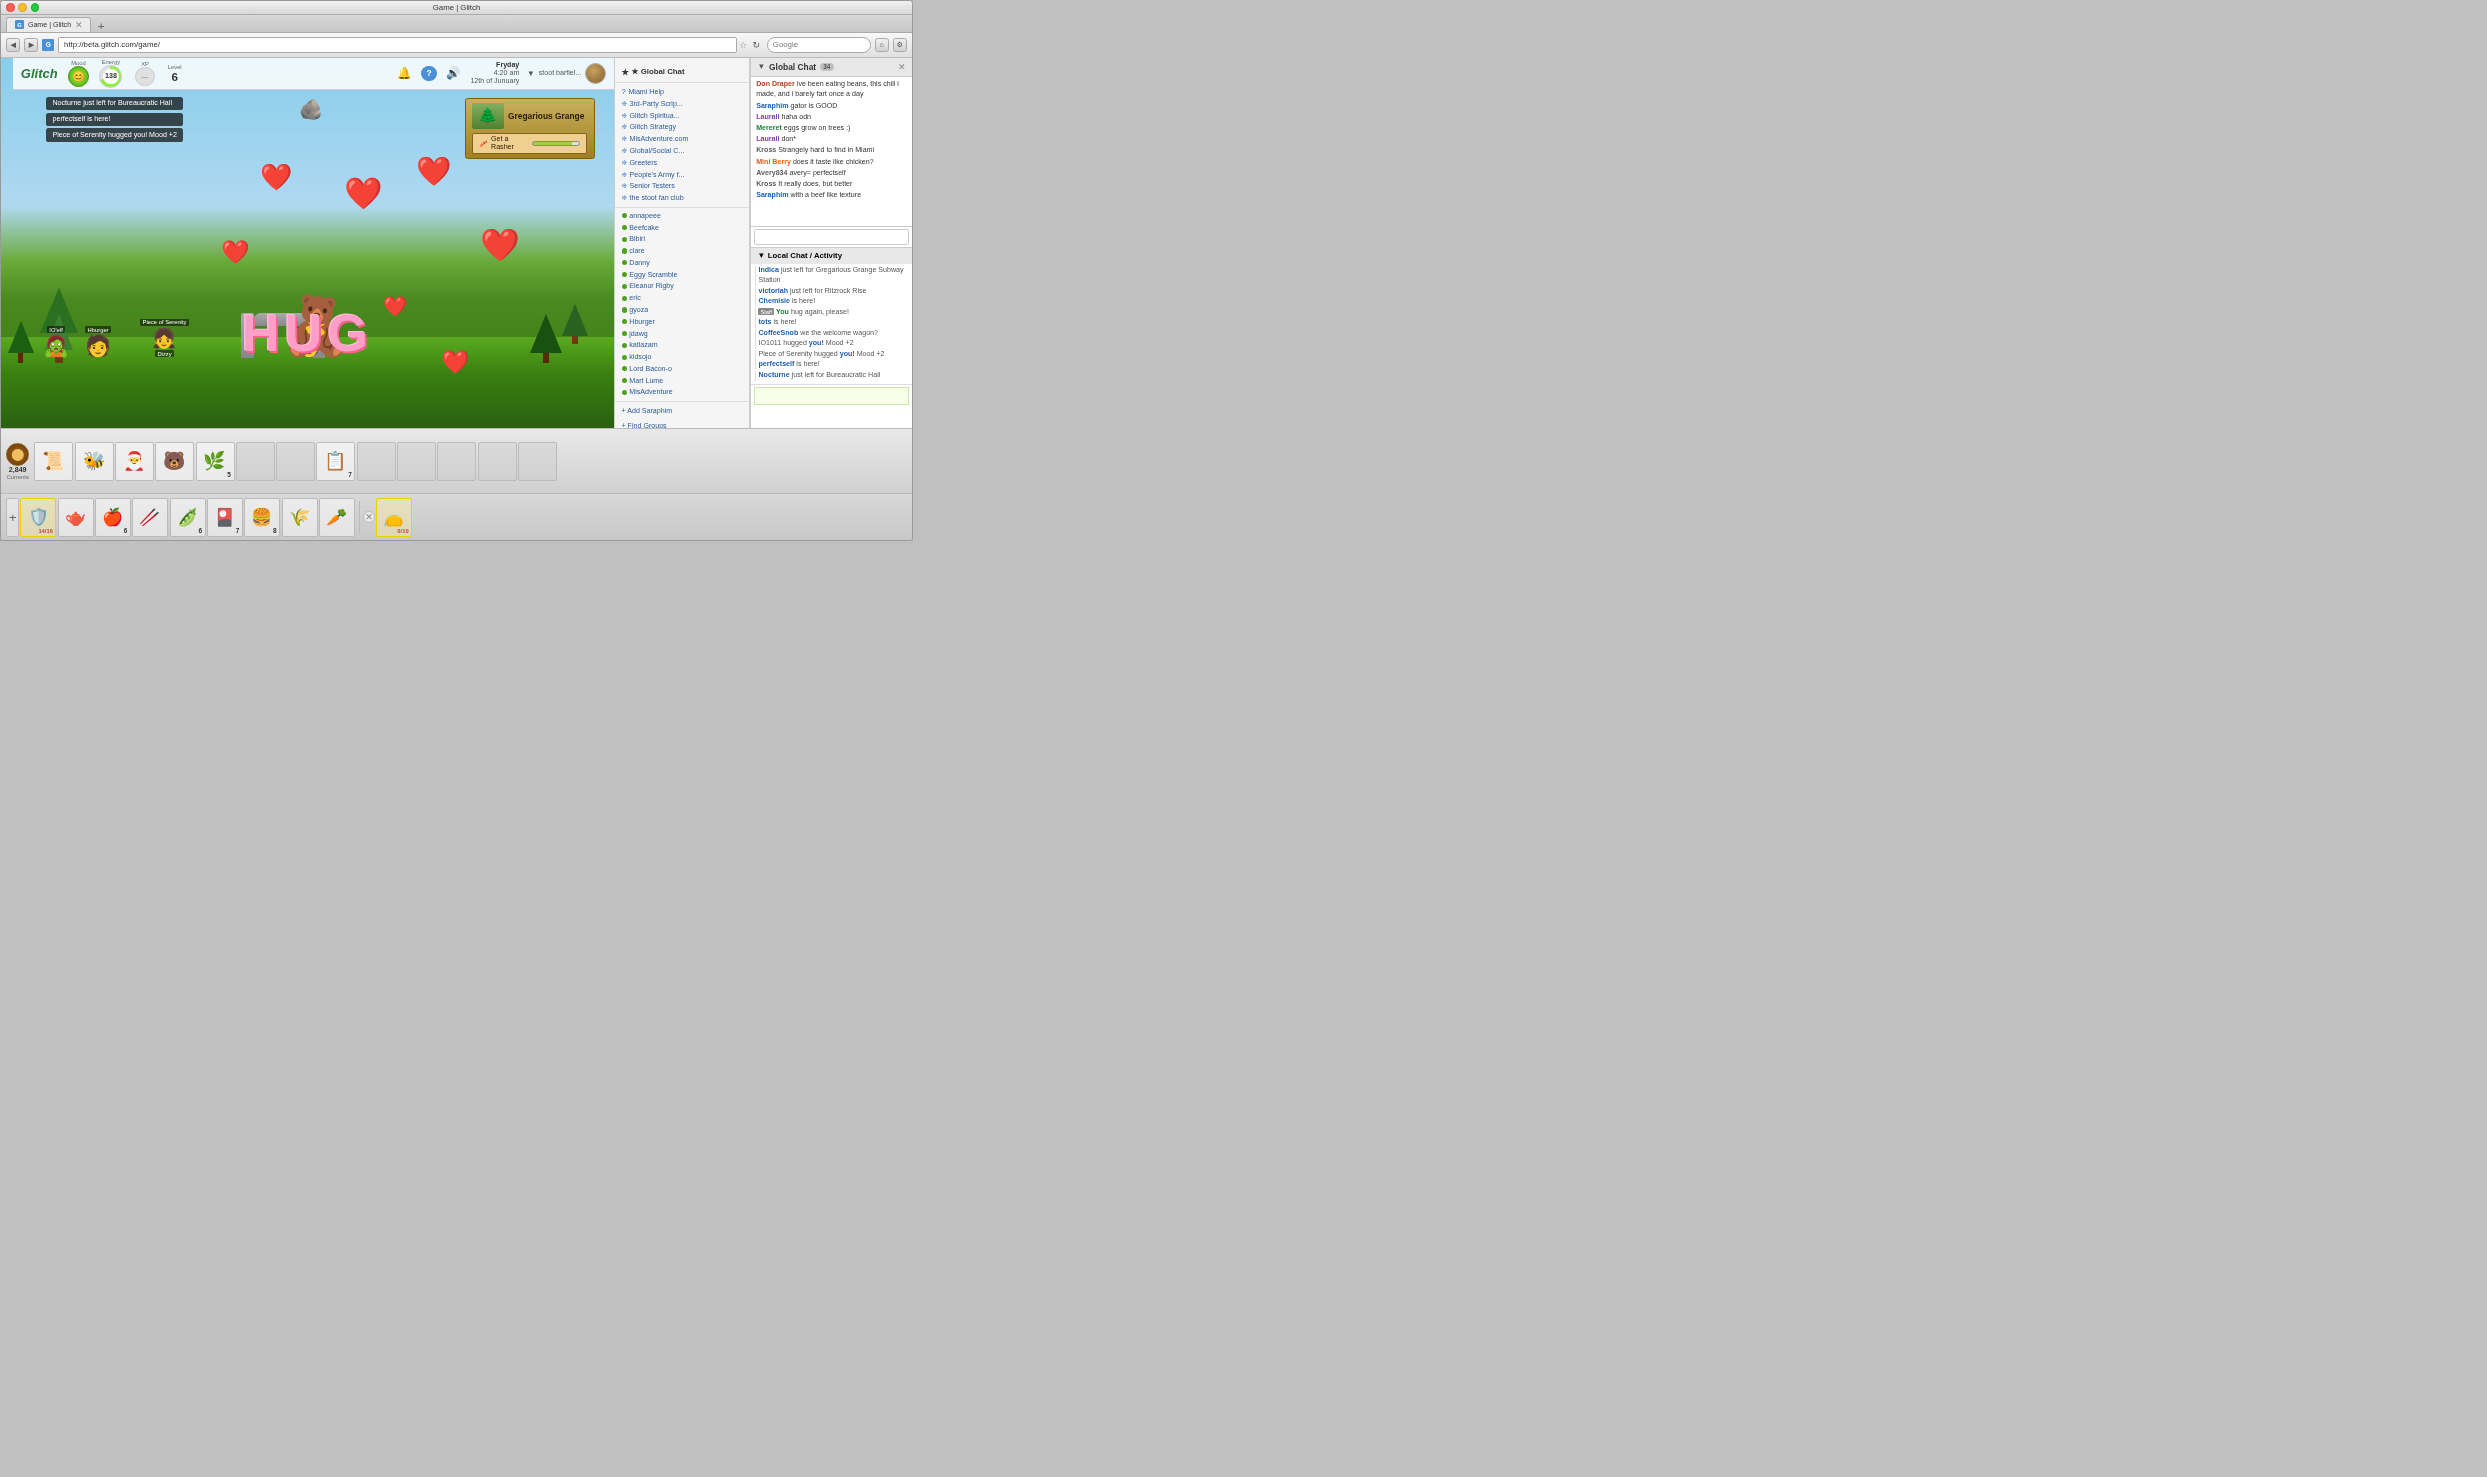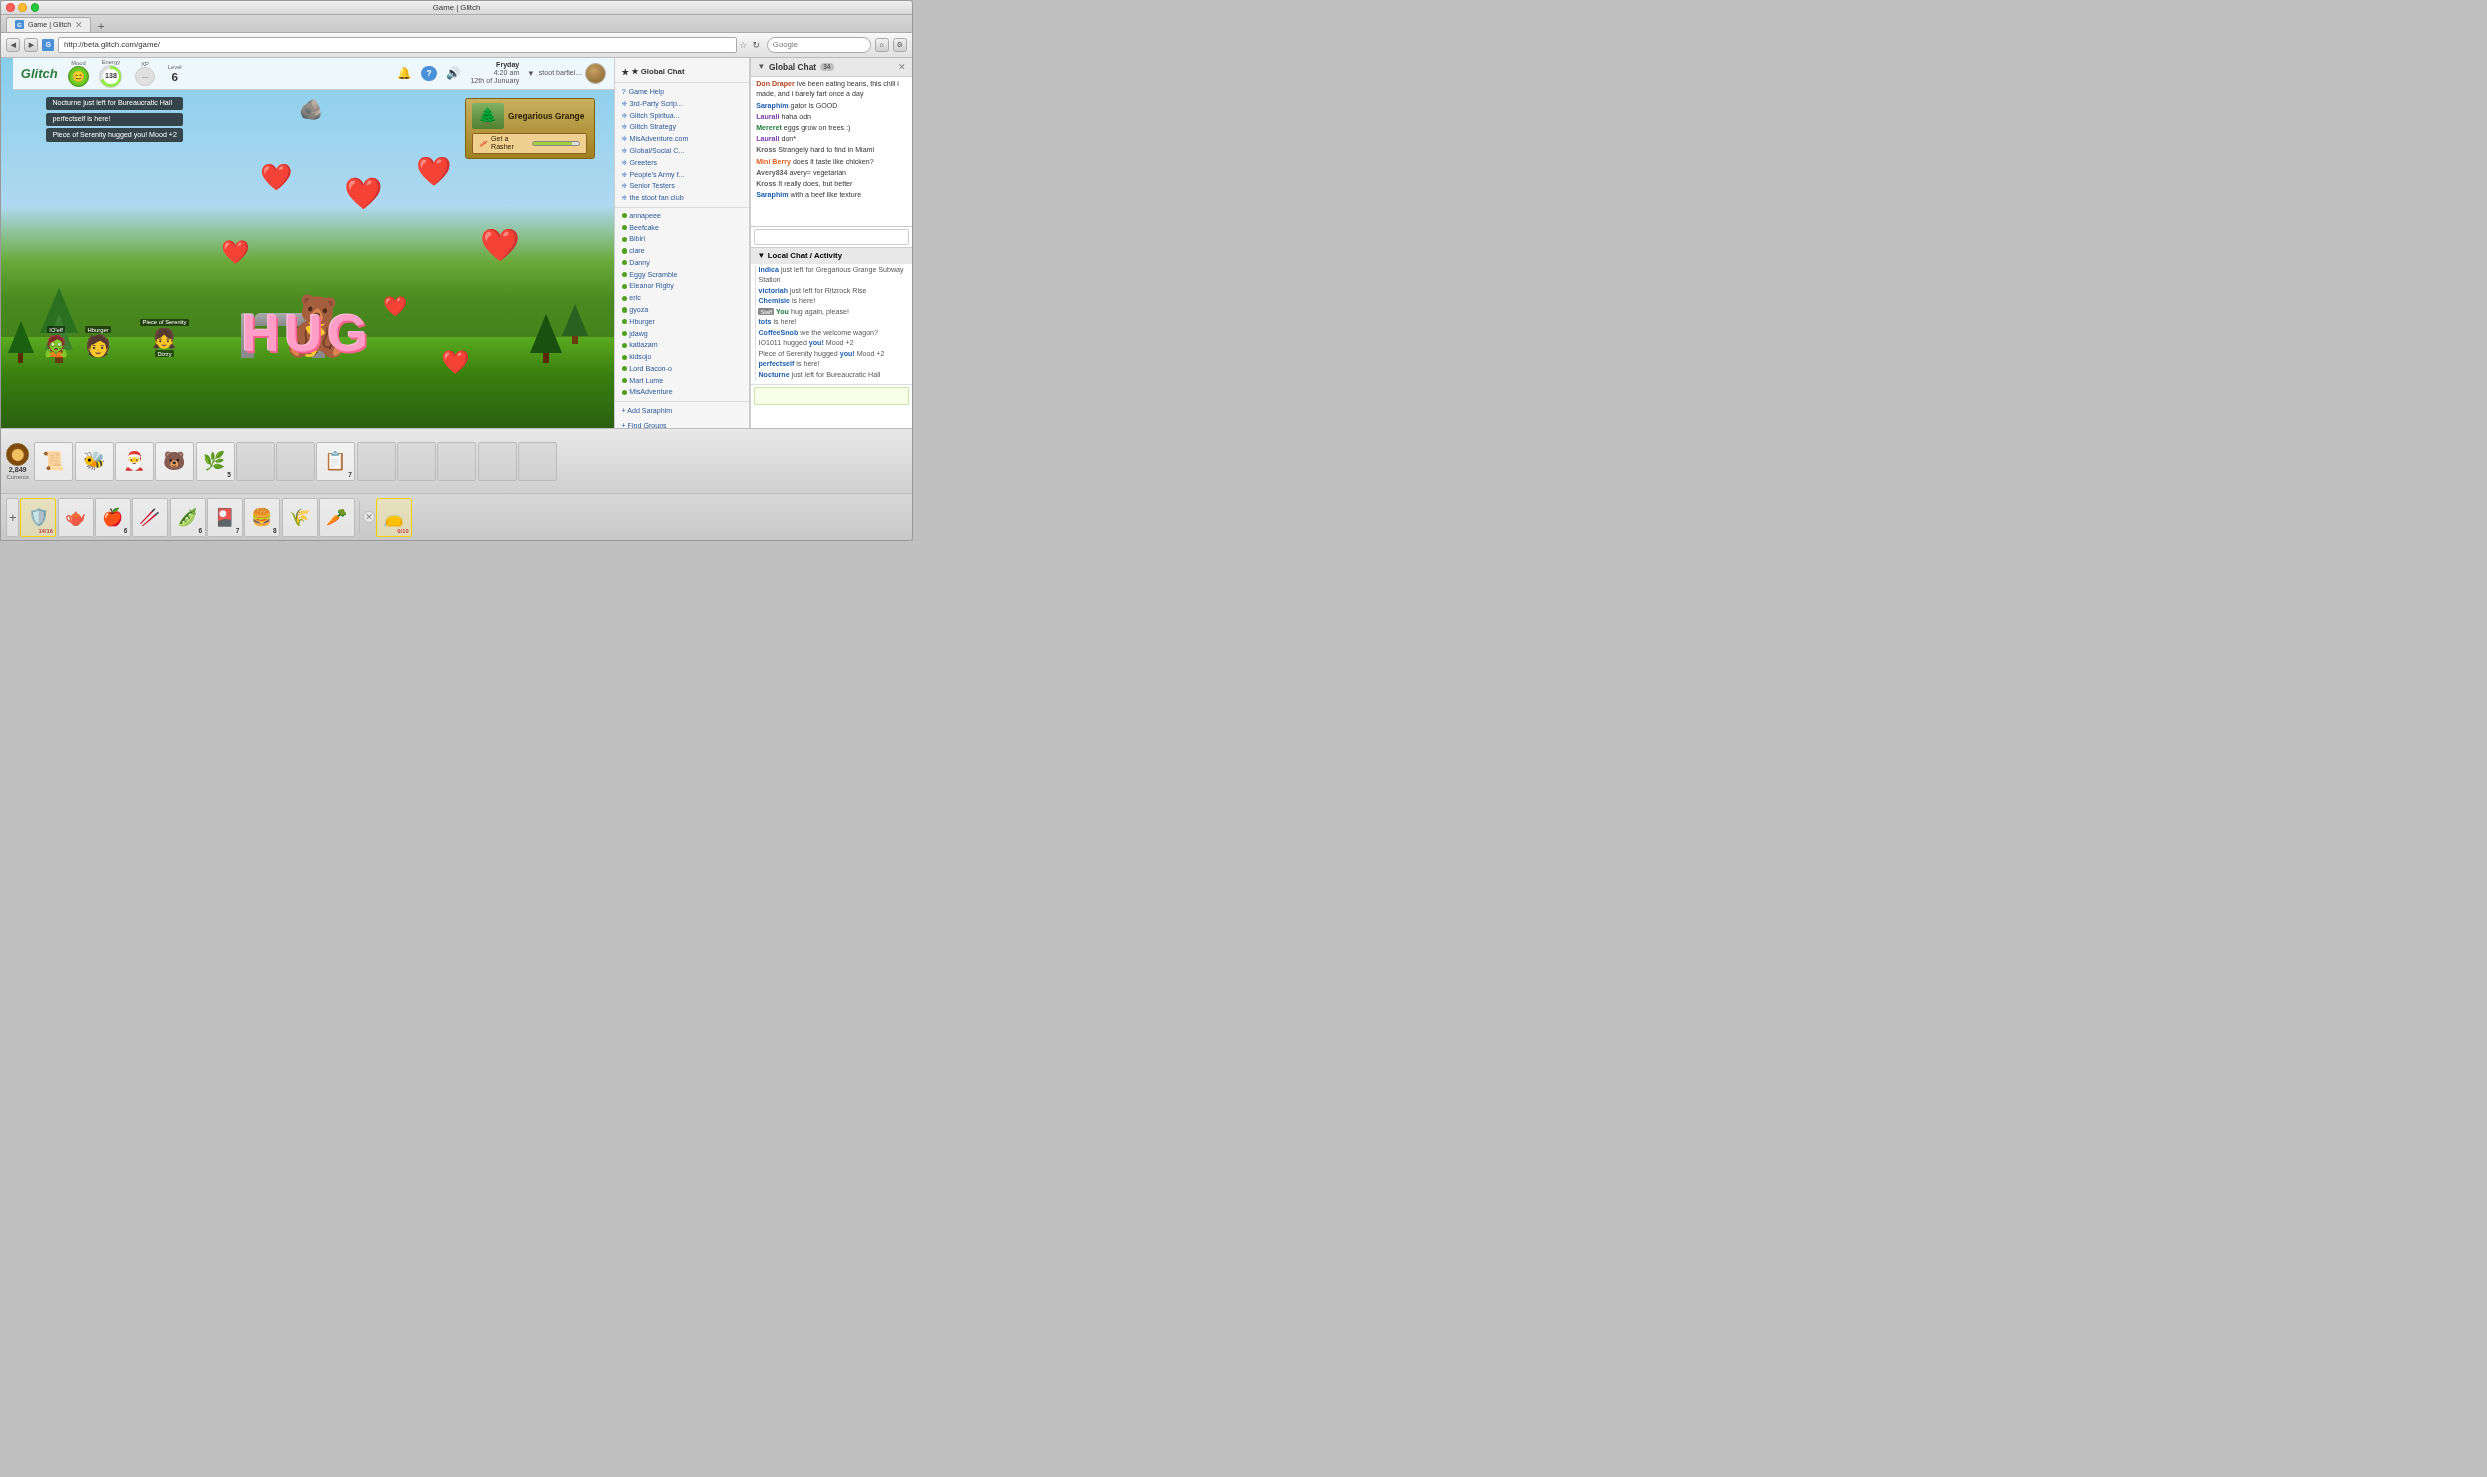--- a/index.html
+++ b/index.html
@@ -302,21 +302,21 @@
     </div>
 
     <div class="sidebar">
       <div class="sidebar-section-title">
         <span>★</span>
         <span style="font-size:7.8px;">★ Global Chat</span>
       </div>
       <div class="sidebar-divider"></div>
       <div class="sidebar-item">
         <span style="color:#2060c0;font-size:7.8px;">?</span>
-        <span>Game Help</span>
+        <span>Miami Help</span>
       </div>
       <div class="sidebar-item">
         <span style="color:#2060c0;font-size:6.5px;">❊</span>
         <span>3rd-Party Scrip...</span>
       </div>
       <div class="sidebar-item">
         <span style="color:#2060c0;font-size:6.5px;">❊</span>
         <span>Glitch Spiritua...</span>
       </div>
       <div class="sidebar-item">
@@ -451,21 +451,21 @@
         <div class="chat-msg">
           <span class="username kross">Kross</span>
           <span class="msg-text"> Strangely hard to find in Miami</span>
         </div>
         <div class="chat-msg">
           <span class="username miniberry">Mini Berry</span>
           <span class="msg-text"> does it taste like chicken?</span>
         </div>
         <div class="chat-msg">
           <span class="username avery">Avery834</span>
-          <span class="msg-text"> avery= vegetarian</span>
+          <span class="msg-text"> avery= perfectself</span>
         </div>
         <div class="chat-msg">
           <span class="username kross">Kross</span>
           <span class="msg-text"> It really does, but better</span>
         </div>
         <div class="chat-msg">
           <span class="username saraphim">Saraphim</span>
           <span class="msg-text"> with a beef like texture</span>
         </div>
       </div>

